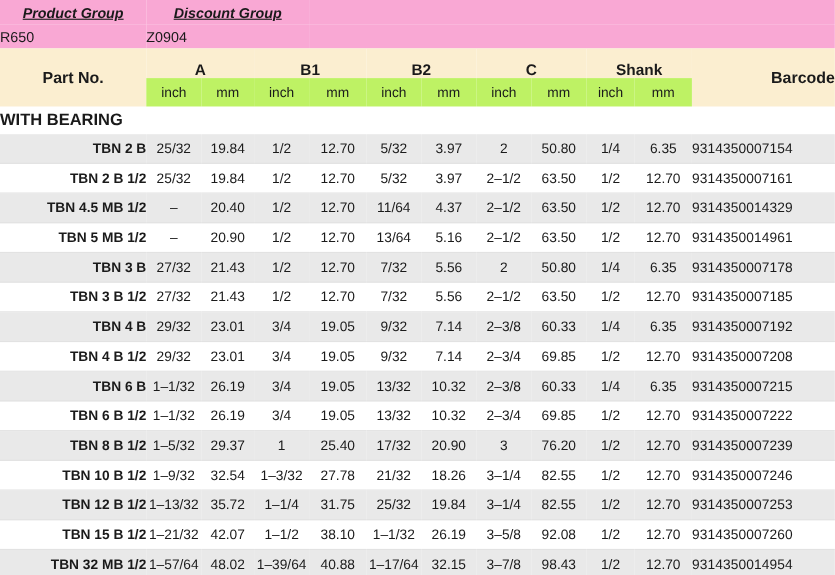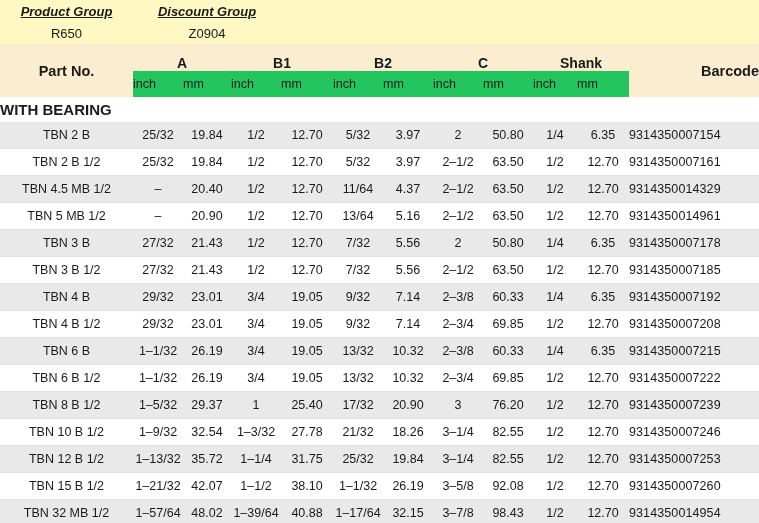--- a/index.html
+++ b/index.html
@@ -25,50 +25,51 @@
     font-size: 12.5px;
   }
   table.spec td, table.spec th {
     padding: 0;
     margin: 0;
     border: 0;
   }
 
   
   .meta-row td {
-    background: #fef9c3;
+    background: #f9a8d4;
     height: 22px;
     vertical-align: middle;
   }
   .meta-label {
     font-weight: bold;
     font-style: italic;
     font-size: 13px;
     text-align: center;
     text-decoration: underline;
     padding-bottom: 1px;
   }
   .meta-value {
-    text-align: center;
+    text-align: left;
     font-size: 13px;
   }
   .meta-blank { background: #fbeed0; }
 
   
   .hdr-group {
     background: #fbeed0;
     text-align: center;
     font-weight: bold;
     font-size: 14px;
     height: 27px;
     vertical-align: bottom;
     padding-bottom: 2px;
   }
   .hdr-unit {
-    background: #22c55e;
+    background: #bef264;
+    text-align: center;
     font-size: 12.5px;
     height: 26px;
     vertical-align: middle;
     border-bottom: 2px solid #c9a227;
   }
   .hdr-partno {
     background: #fbeed0;
     text-align: center;
     font-weight: bold;
     font-size: 14.5px;
@@ -99,23 +100,23 @@
   tr.data-row td {
     height: 26px;
     vertical-align: middle;
     border-bottom: 1px solid #e2e2e2;
     font-size: 12.5px;
   }
   tr.data-row.alt td { background: #e9e9e9; }
   tr.data-row.plain td { background: #ffffff; }
 
   td.c-part {
-    font-weight: normal;
+    font-weight: bold;
     padding-left: 10px;
-    text-align: center;
+    text-align: right;
     font-size: 13px;
   }
   td.c-num { text-align: center; }
   td.c-barcode { letter-spacing: 0.1px; }
 </style>
 </head>
 <body>
 
 <div class="sheet">
   <table class="spec">

